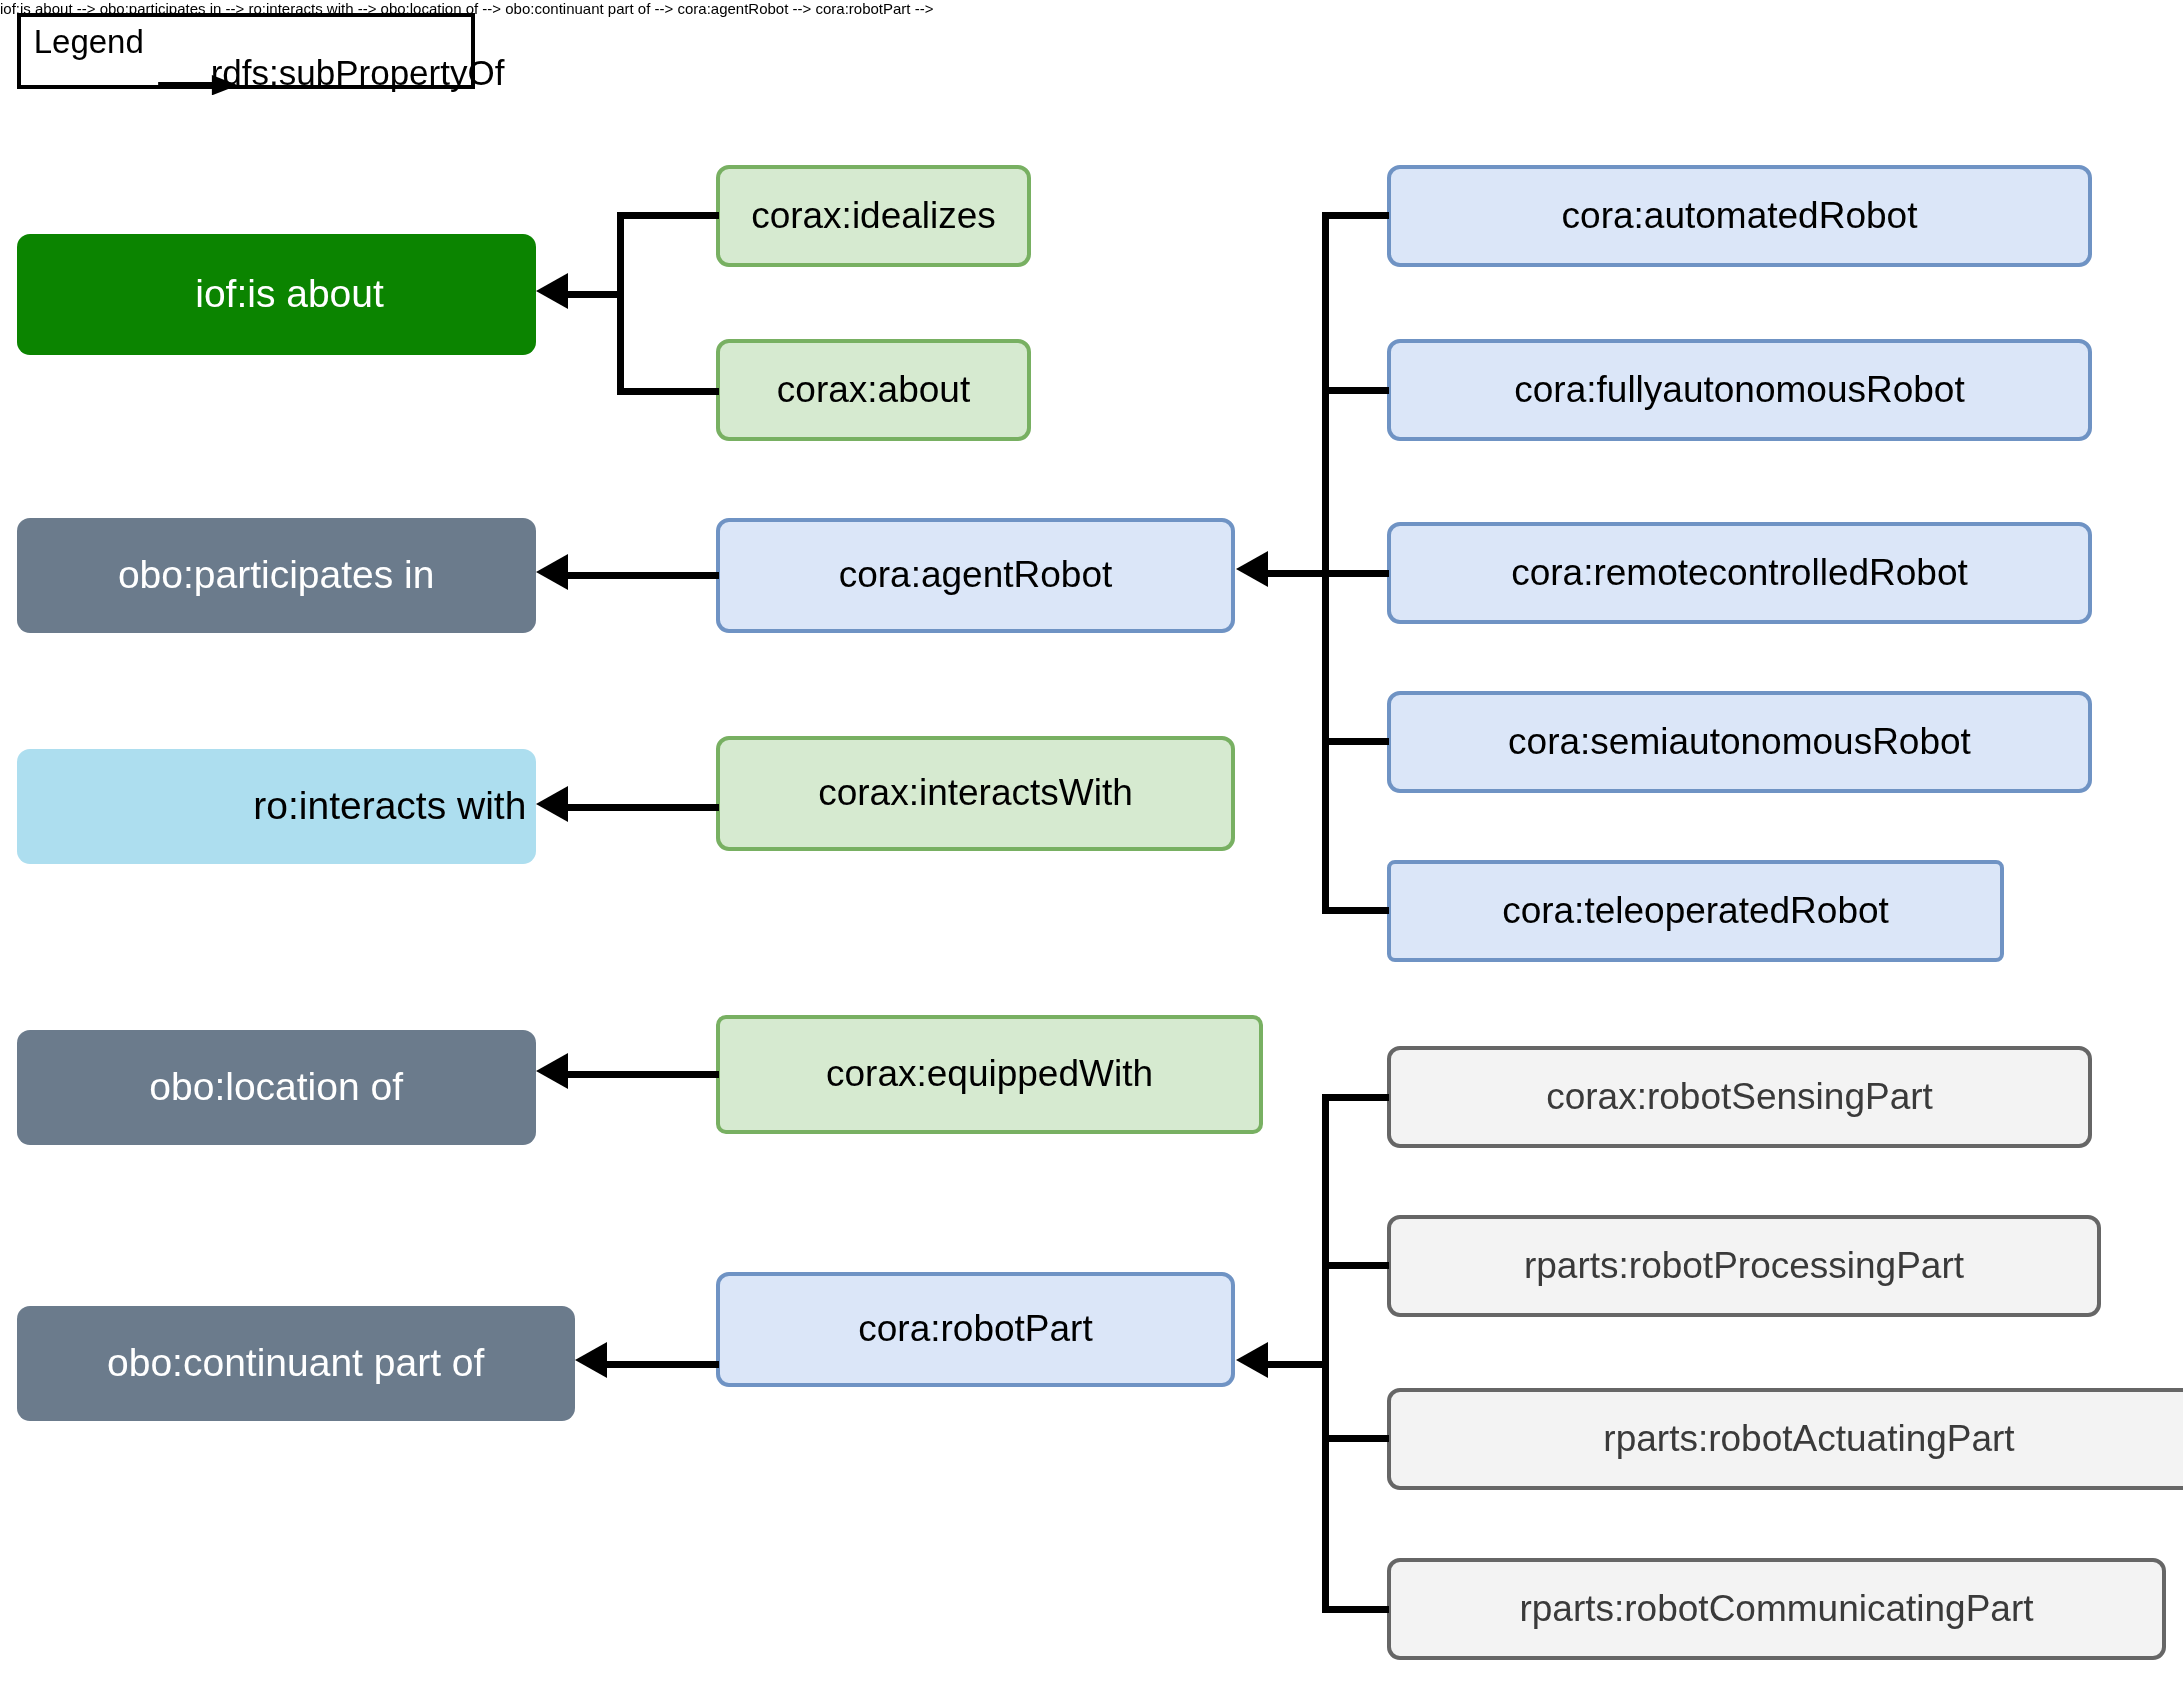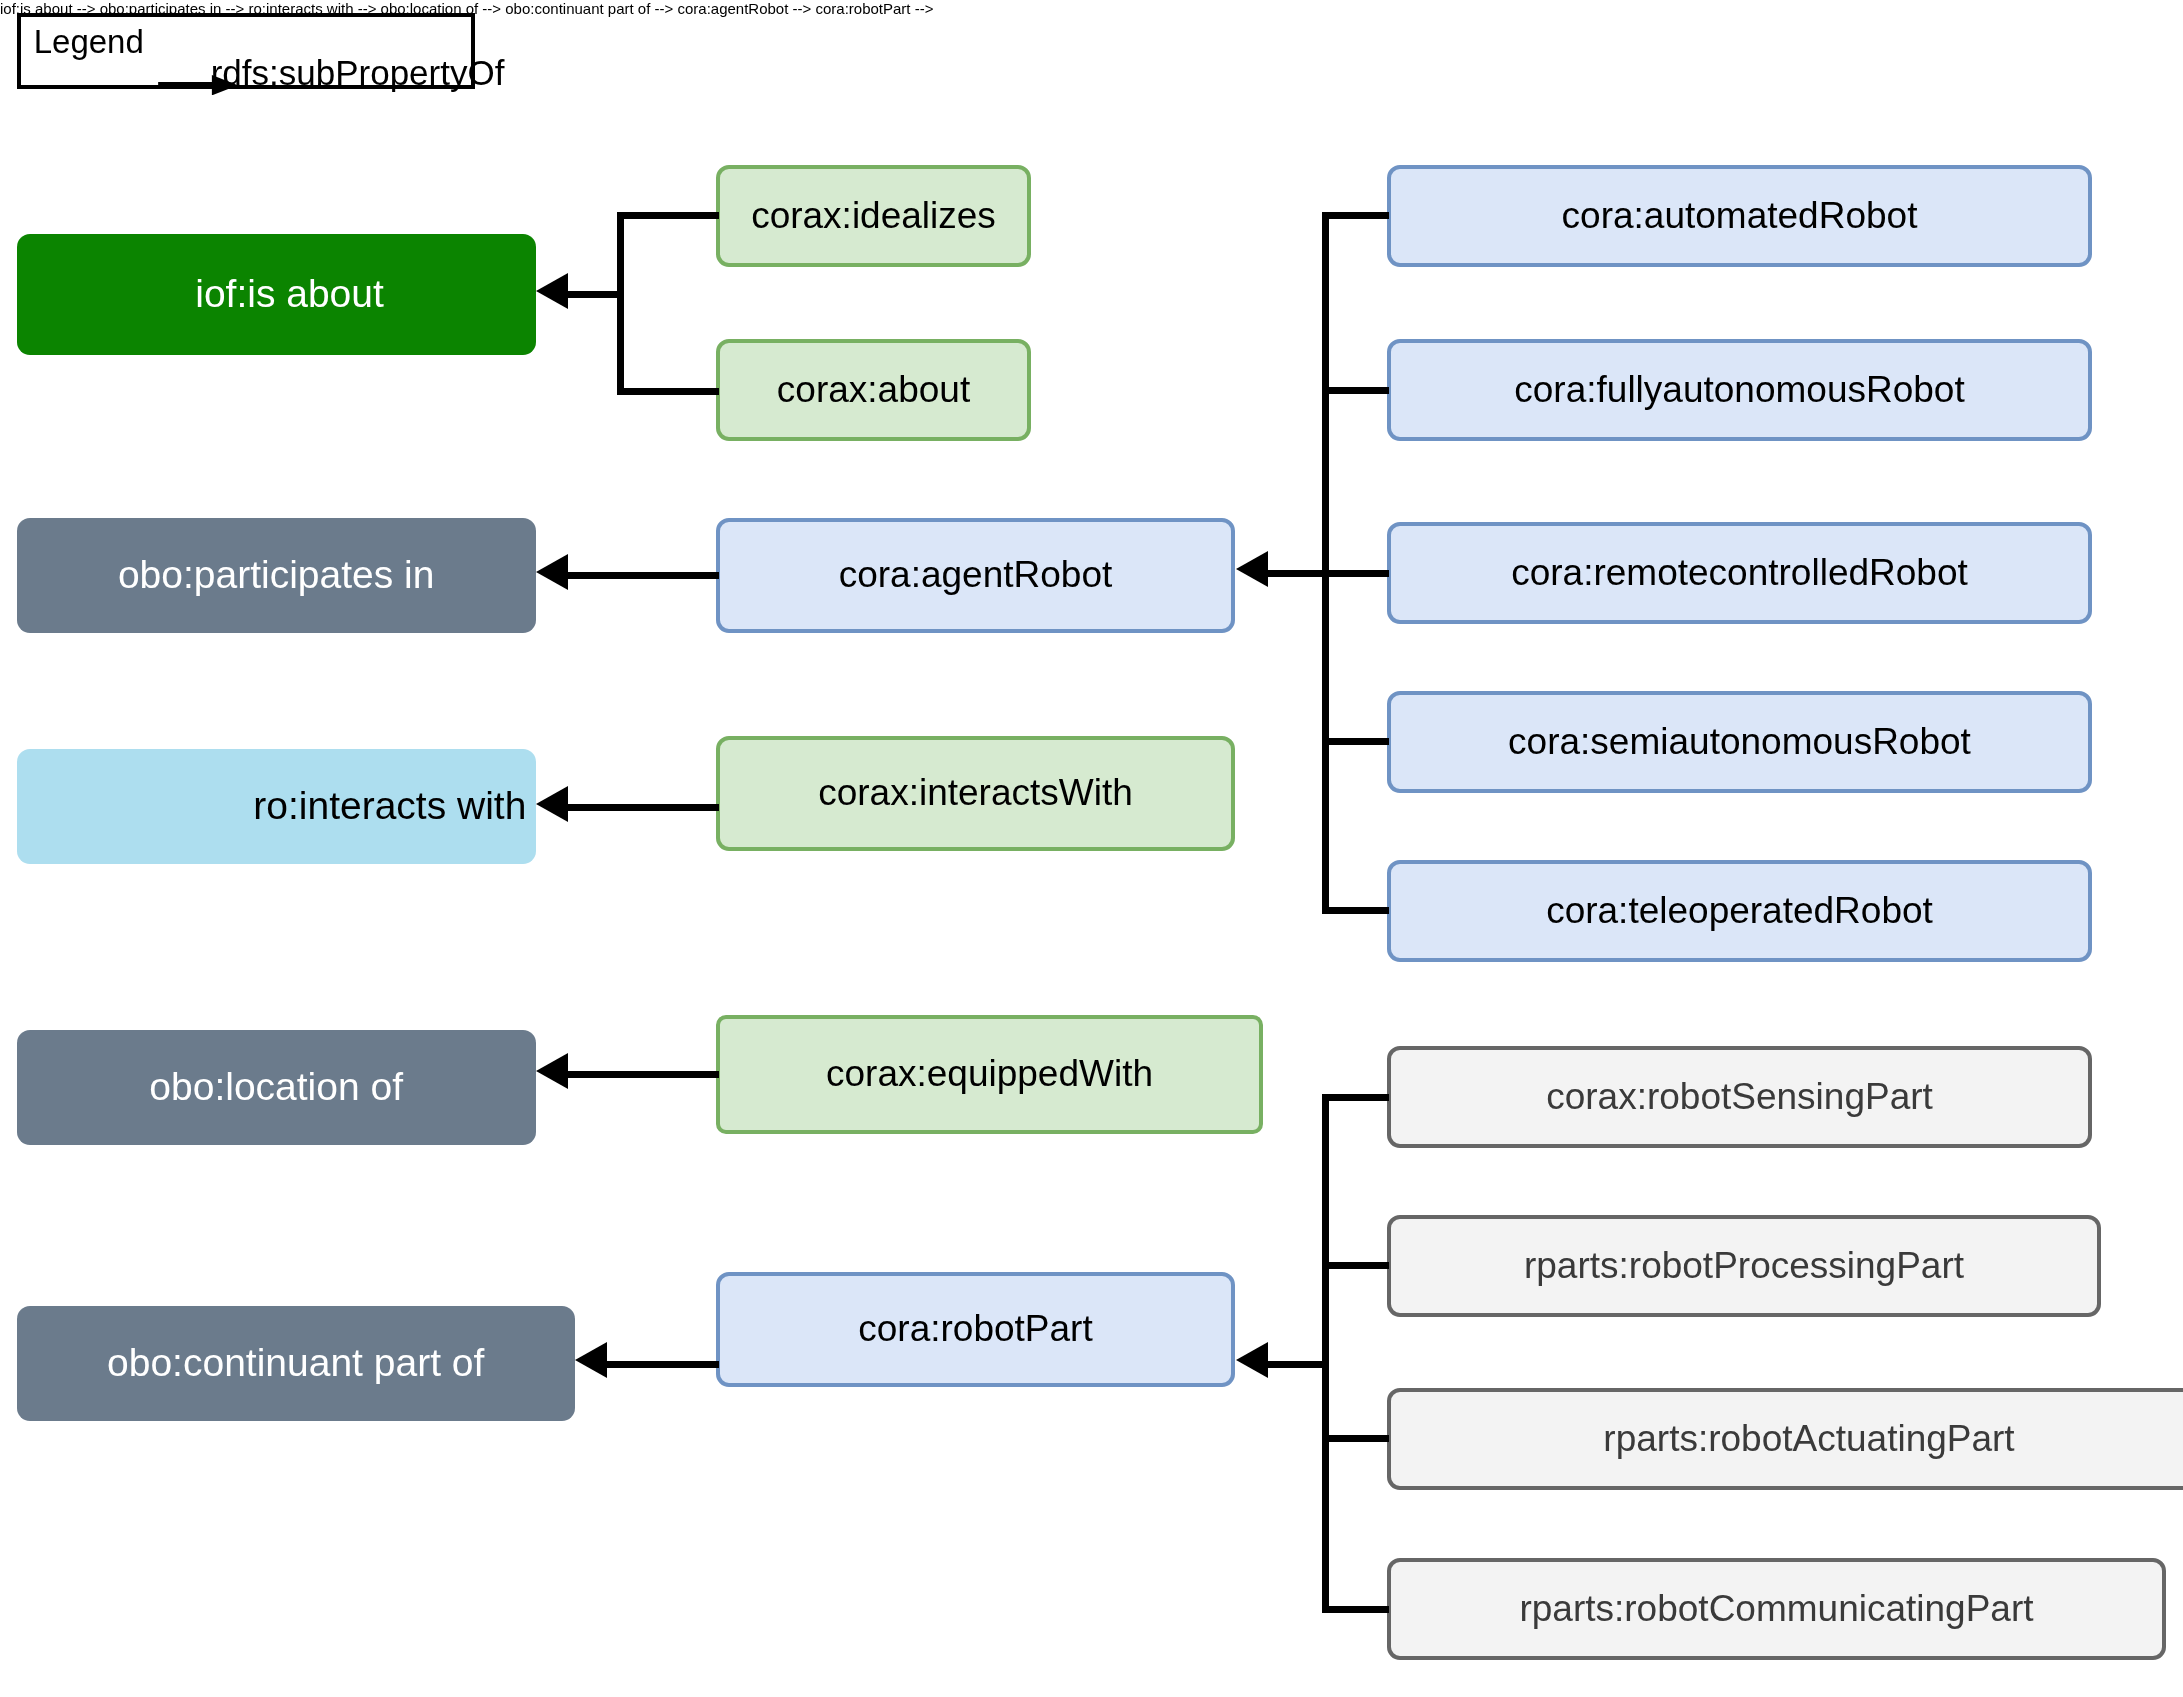--- a/index.html
+++ b/index.html
@@ -184,21 +184,21 @@
   </div>
 
   <div class="node blue-outline" style="left:1387px; top:522px; width:705px; height:102px; font-size:37px;">
     <span>cora:remotecontrolledRobot</span>
   </div>
 
   <div class="node blue-outline" style="left:1387px; top:691px; width:705px; height:102px; font-size:37px;">
     <span>cora:semiautonomousRobot</span>
   </div>
 
-  <div class="node blue-outline" style="left:1387px; top:860px; width:705px; height:102px; font-size:37px;">
+  <div class="node blue-outline" style="left:1387px; top:860px; width:617px; height:102px; font-size:37px;border-radius:8px;">
     <span>cora:teleoperatedRobot</span>
   </div>
 
   
   <div class="node gray-outline" style="left:1387px; top:1046px; width:705px; height:102px; font-size:37px;">
     <span>corax:robotSensingPart</span>
   </div>
 
   <div class="node gray-outline" style="left:1387px; top:1215px; width:714px; height:102px; font-size:37px;">
     <span>rparts:robotProcessingPart</span>

